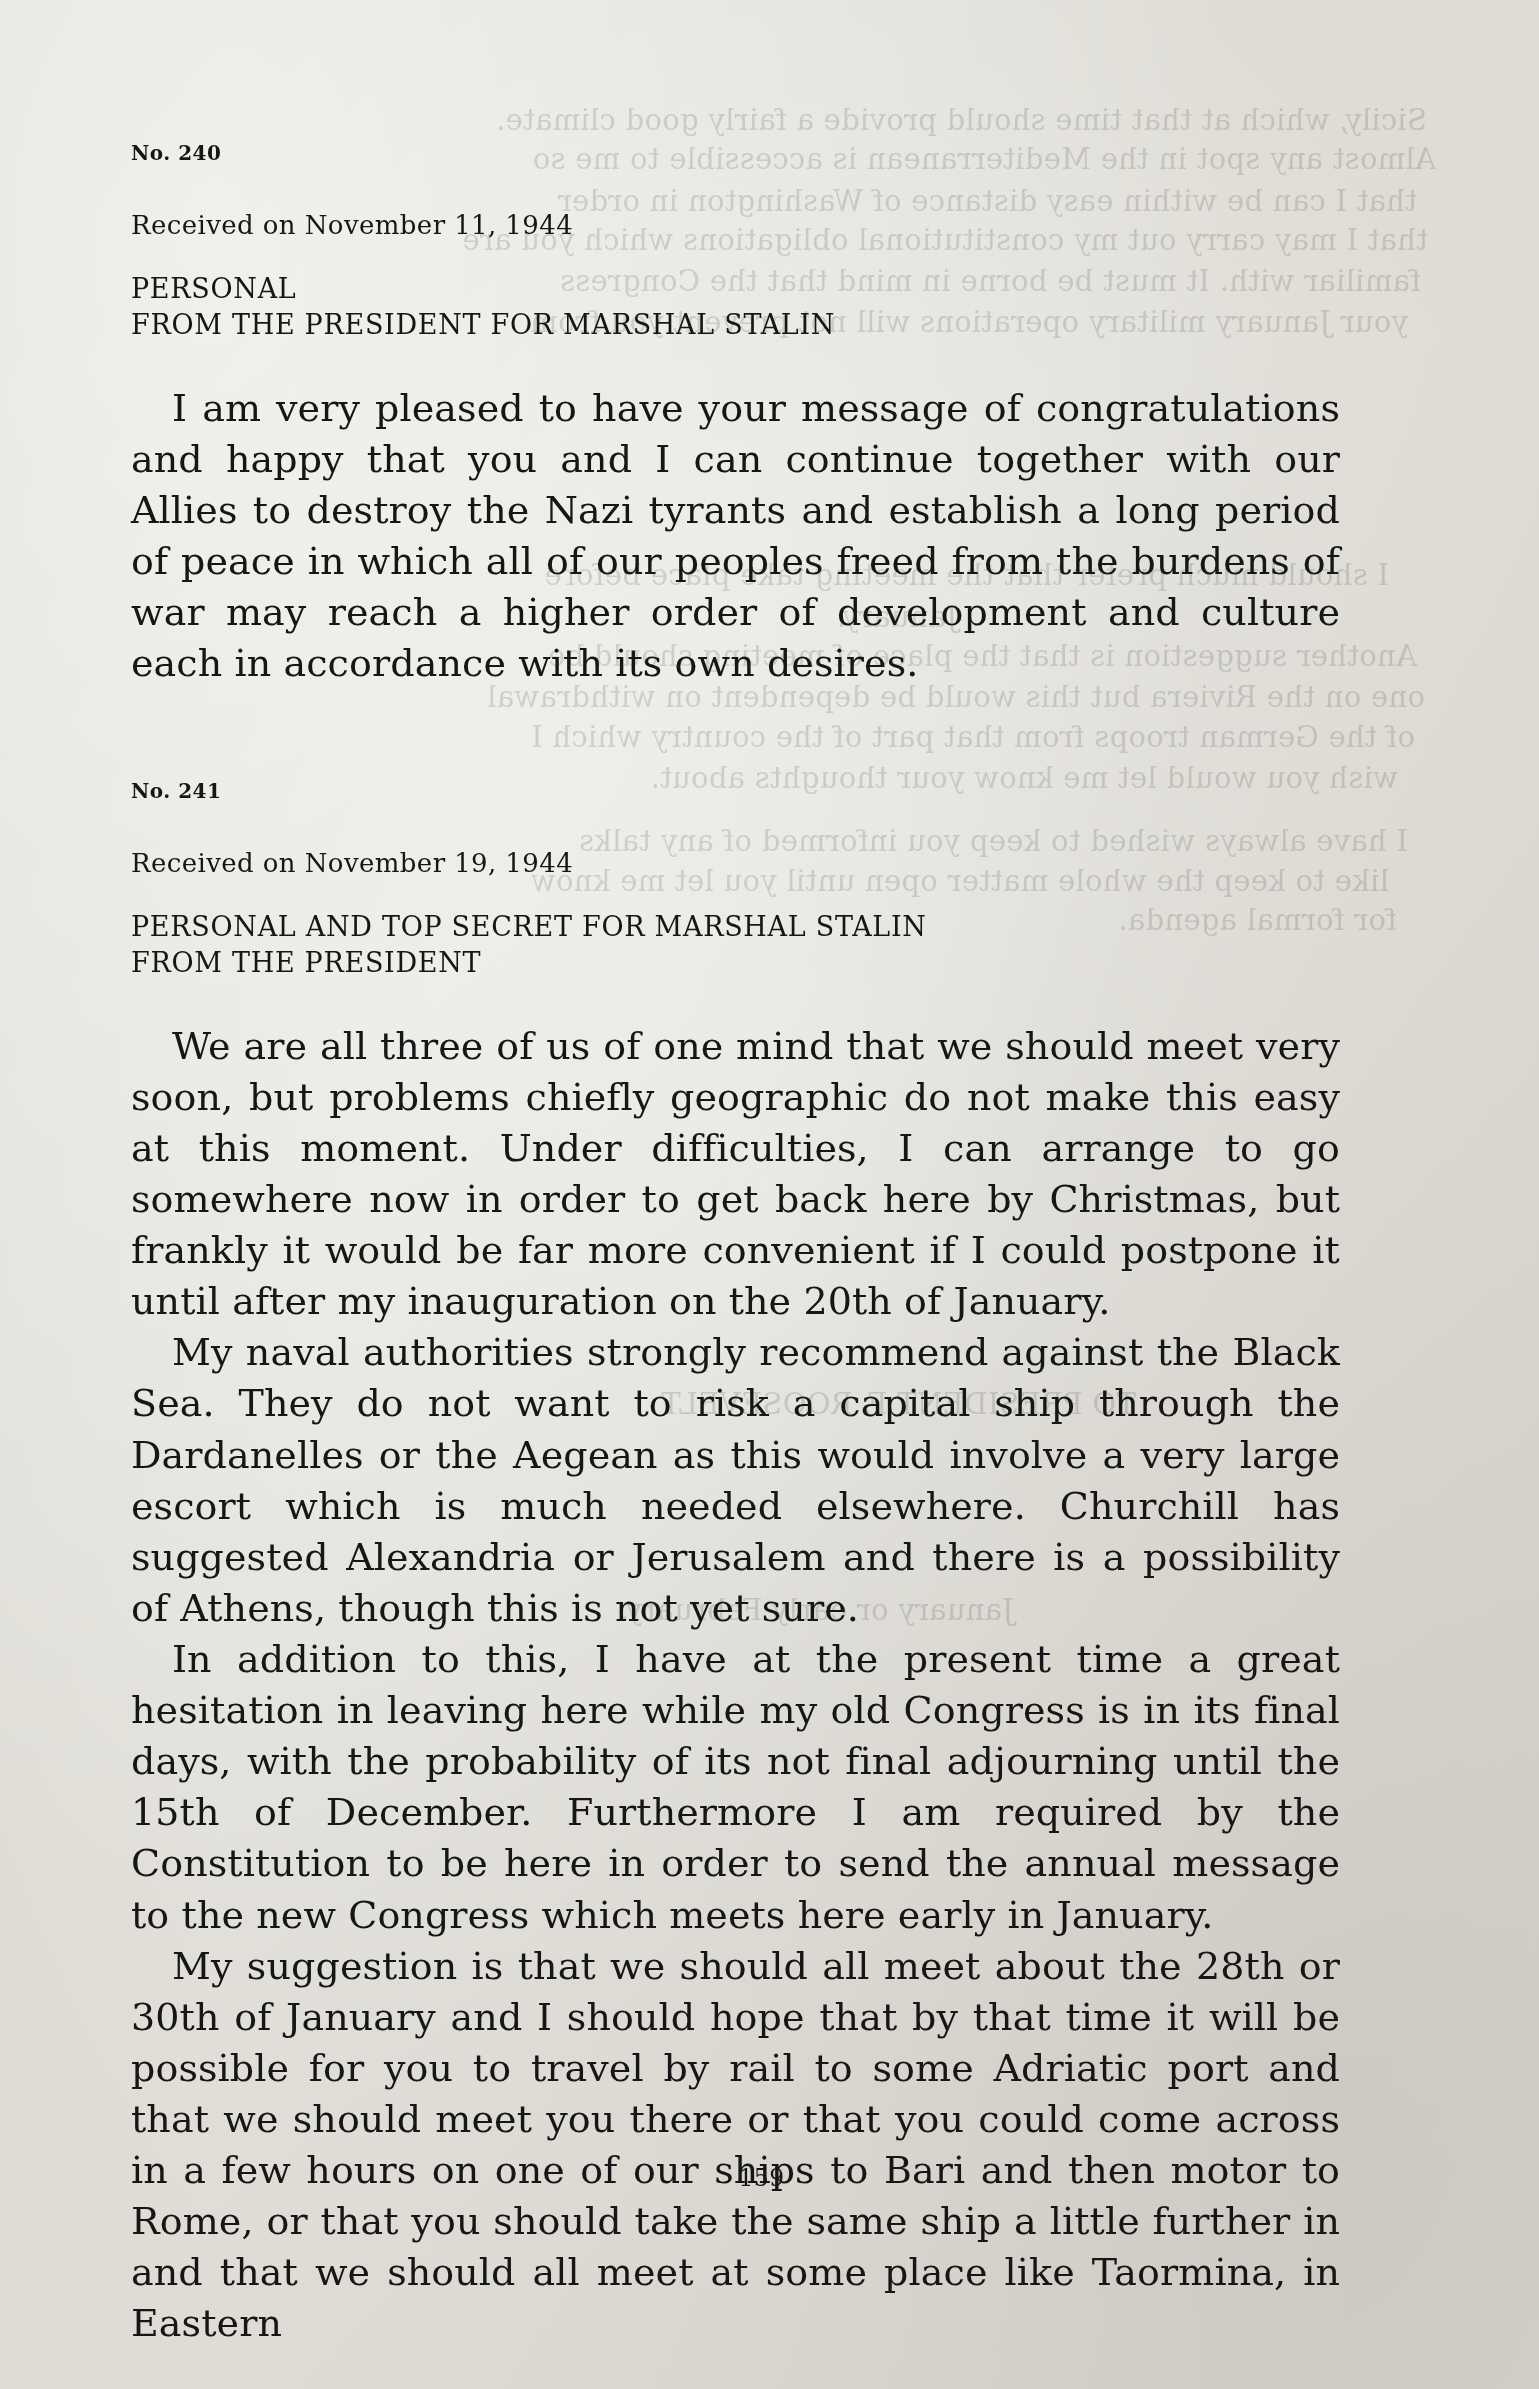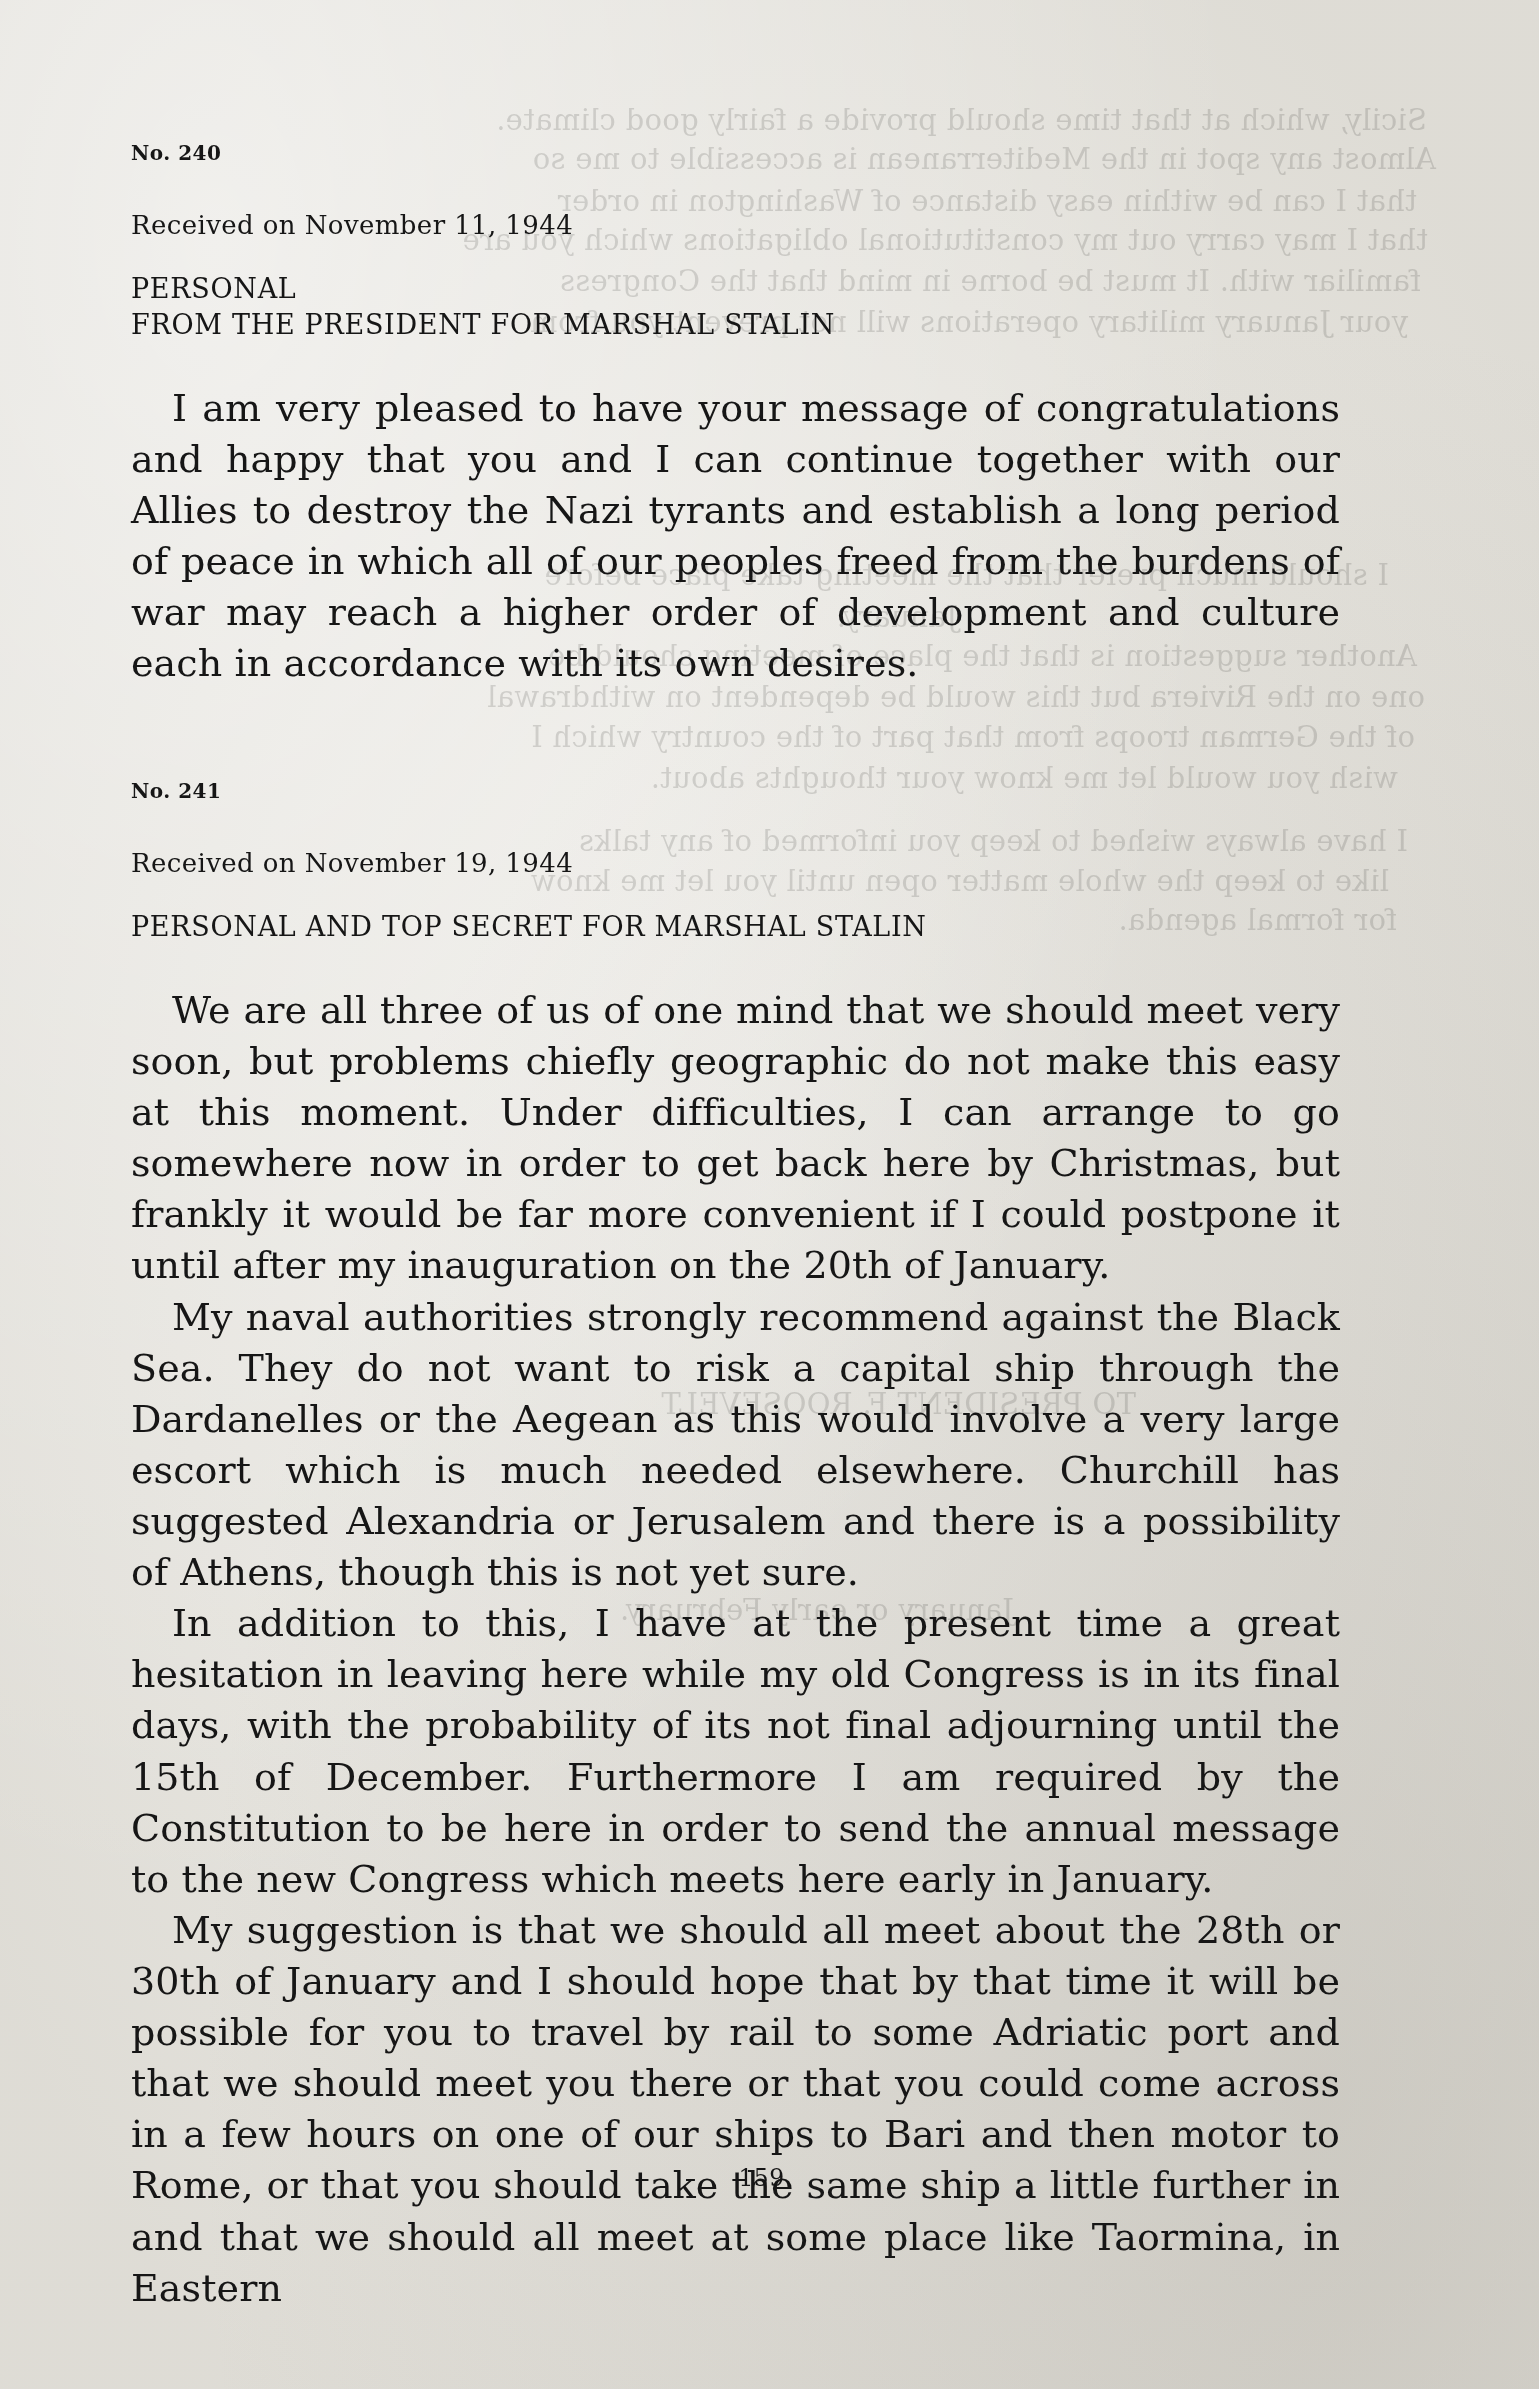--- a/index.html
+++ b/index.html
@@ -140,20 +140,21 @@
       <p class="body">I am very pleased to have your message of congratulations and happy that you and I can continue together with our Allies to destroy the Nazi tyrants and establish a long period of peace in which all of our peoples freed from the burdens of war may reach a higher order of development and culture each in accordance with its own desires.</p>
     </div>
 
     <div class="gap-lg"></div>
 
     <div>
       <div class="doc-number">No. 241</div>
       <div class="received">Received on November 19, 1944</div>
       <div class="heading-block">
         <div class="heading-line">PERSONAL AND TOP SECRET FOR MARSHAL STALIN</div>
+        <div class="heading-line">FROM THE PRESIDENT</div>
       </div>
       <p class="body">We are all three of us of one mind that we should meet very soon, but problems chiefly geographic do not make this easy at this moment. Under difficulties, I can arrange to go somewhere now in order to get back here by Christmas, but frankly it would be far more convenient if I could postpone it until after my inauguration on the 20th of January.</p>
       <p class="body">My naval authorities strongly recommend against the Black Sea. They do not want to risk a capital ship through the Dardanelles or the Aegean as this would involve a very large escort which is much needed elsewhere. Churchill has suggested Alexandria or Jerusalem and there is a possibility of Athens, though this is not yet sure.</p>
       <p class="body">In addition to this, I have at the present time a great hesitation in leaving here while my old Congress is in its final days, with the probability of its not final adjourning until the 15th of December. Furthermore I am required by the Constitution to be here in order to send the annual message to the new Congress which meets here early in January.</p>
       <p class="body">My suggestion is that we should all meet about the 28th or 30th of January and I should hope that by that time it will be possible  for you to travel by rail to some Adriatic port and that we should meet you there or that you could come across in a few hours on one of our ships to Bari and then motor to Rome, or that you should take the same ship a little further in and that we should all meet at some place like Taormina, in Eastern</p>
     </div>
 
   </div>
 
   <div class="page-number">159</div>

